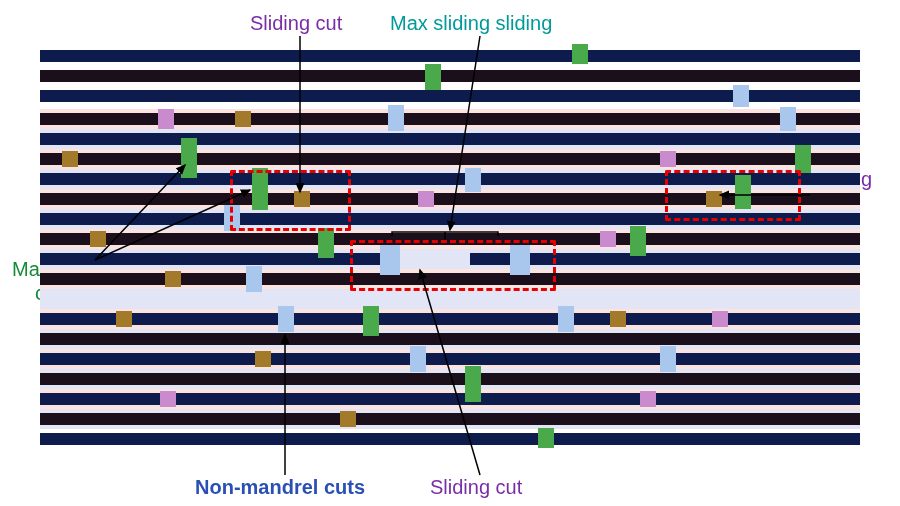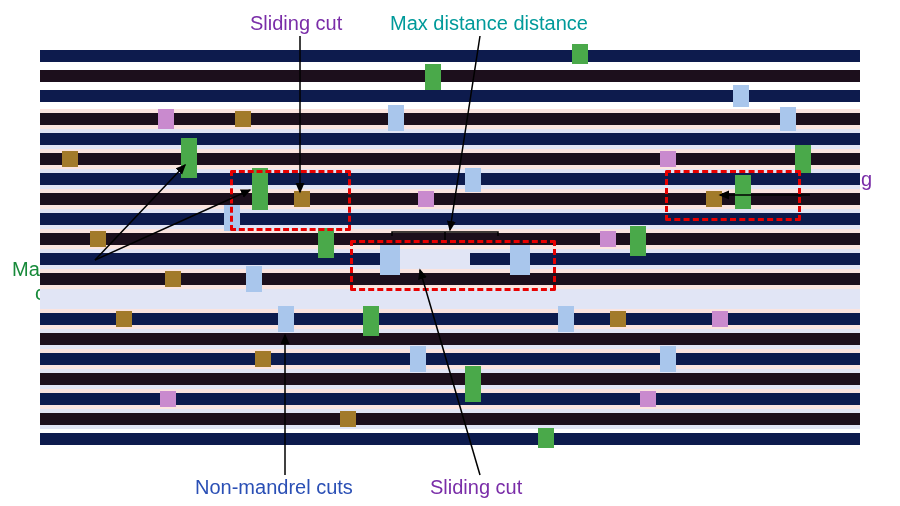--- a/index.html
+++ b/index.html
@@ -68,29 +68,29 @@
     position: absolute;
     left: 0; top: 0;
     width: 900px; height: 506px;
     pointer-events: none;
   }
 </style>
 </head>
 <body>
 
 <div class="label c-purple" style="left:250px; top:12px;">Sliding cut</div>
-<div class="label c-teal" style="left:390px; top:12px;">Max distance distance</div>
+<div class="label c-teal" style="left:390px; top:12px;">Max sliding sliding</div>
 
 <div class="label c-green" style="left:12px; top:258px;">Mandrel</div>
 <div class="label c-green" style="left:35px; top:282px;">cuts</div>
 
 <div class="label c-purple" style="left:812px; top:168px;">Sliding</div>
 <div class="label c-purple" style="left:830px; top:192px;">cut</div>
 
-<div class="label c-blue" style="left:195px; top:476px;">Non-mandrel cuts</div>
+<div class="label c-blue" style="left:195px; top:476px;font-weight:bold;">Non-mandrel cuts</div>
 <div class="label c-purple" style="left:430px; top:476px;">Sliding cut</div>
 
 <div class="stage">
 
   <div class="track-bg-pink" style="top:59px; height:20px;"></div>
   <div class="track-bg-blue" style="top:79px; height:20px;"></div>
   <div class="track-bg-pink" style="top:99px; height:20px;"></div>
   <div class="track-bg-blue" style="top:119px; height:20px;"></div>
   <div class="track-bg-pink" style="top:139px; height:20px;"></div>
   <div class="track-bg-blue" style="top:159px; height:20px;"></div>

